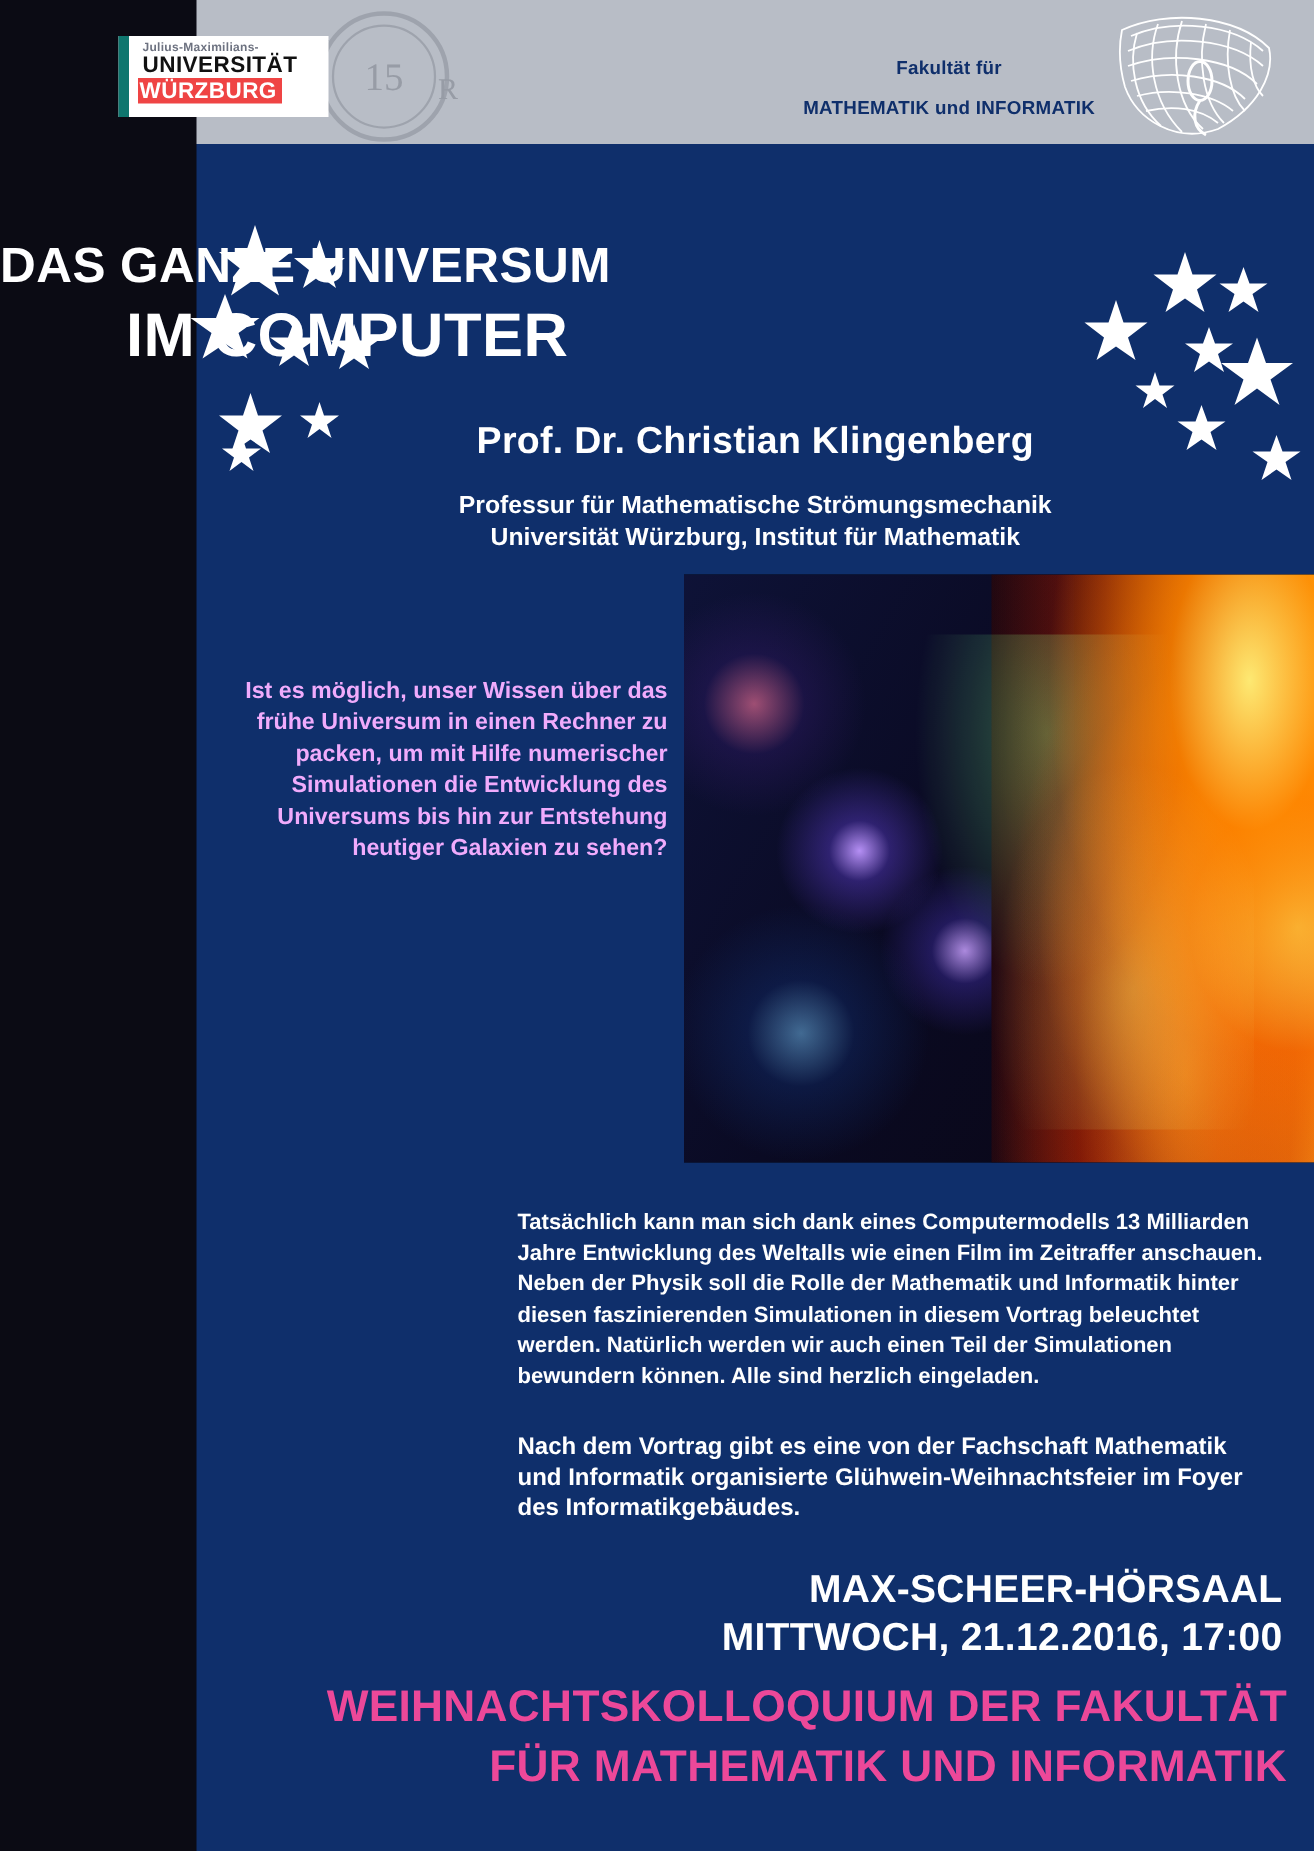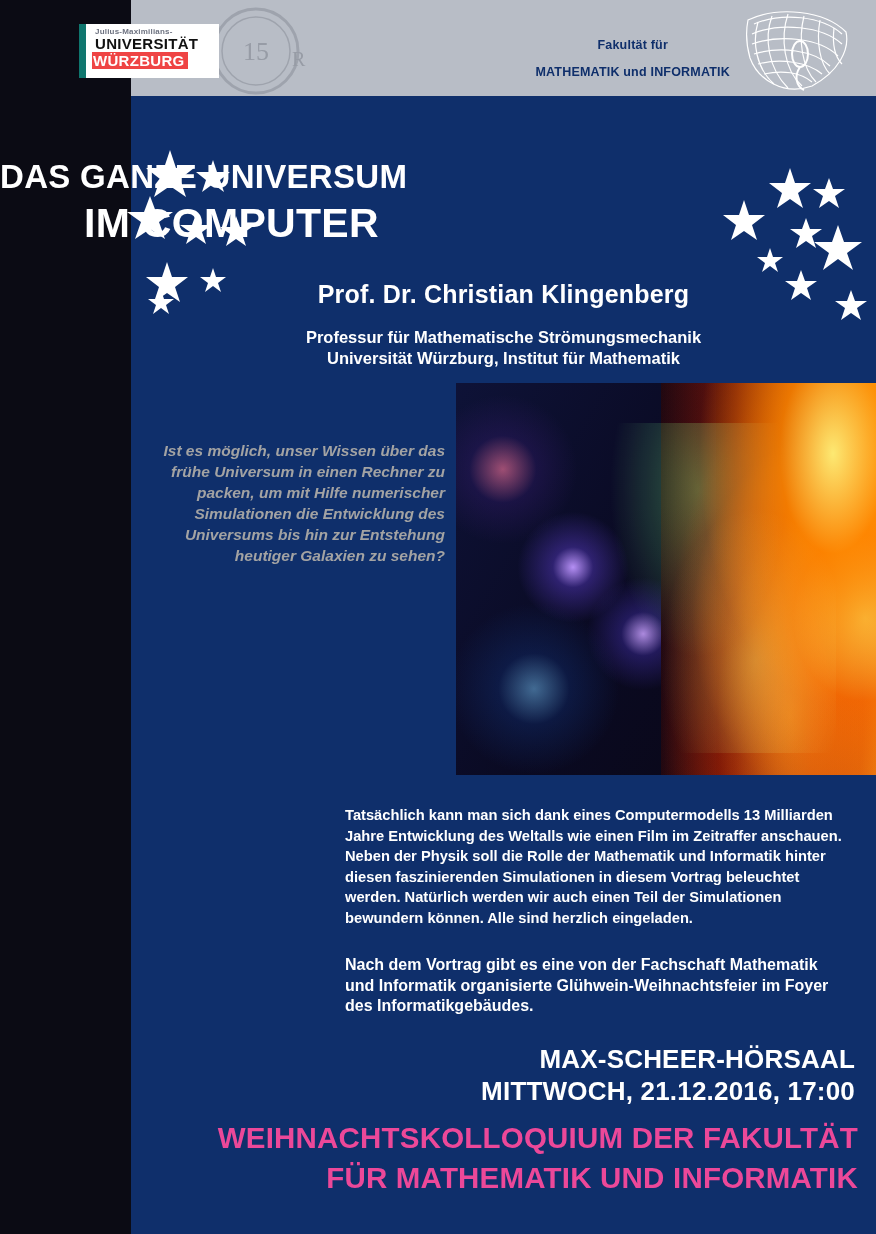--- a/index.html
+++ b/index.html
@@ -155,26 +155,25 @@
     font-weight: bold;
     line-height: 21px;
     margin-top: 15px;
   }
   
   .stars { position: absolute; left:0; top:0; width:876px; height:1234px; pointer-events:none;}
   
   .question {
     position: absolute;
     left: 160px;
-    top: 440px;
+    top: 450px;
     width: 285px;
     text-align: right;
-    color: #a3a3a3;
+    color: #f0abfc;
     font-size: 15.5px;
-    font-style: italic;
     font-weight: bold;
     line-height: 21px;
   }
   
   .sim-image {
     position: absolute;
     left: 456px;
     top: 383px;
     width: 420px;
     height: 392px;

